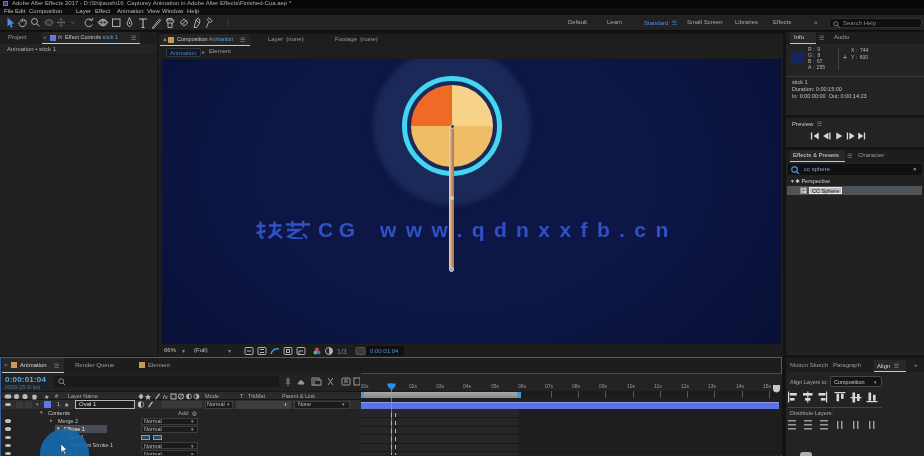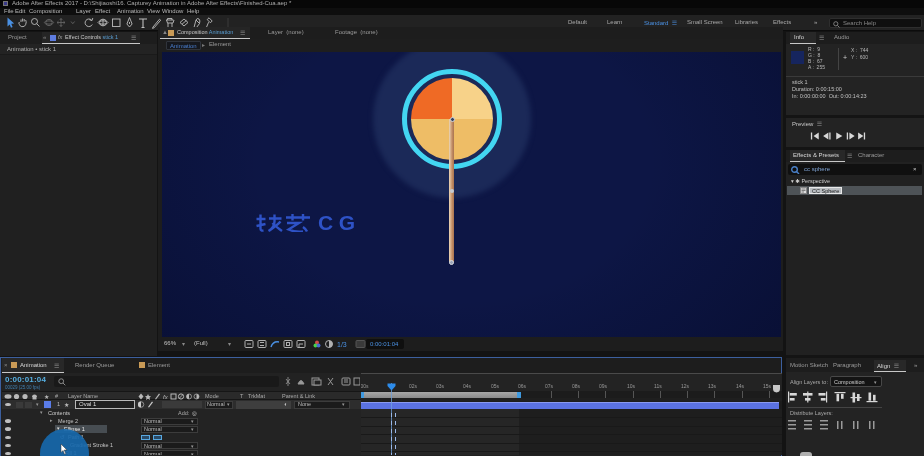--- a/index.html
+++ b/index.html
@@ -85,21 +85,21 @@
       <span class="abs" style="left:23px;top:2px;font-size:5.5px;color:#c8c8c8;white-space:nowrap;">Effect Controls <span style="color:#5a9fd4;">stick 1</span></span>
       <span class="abs" style="left:89px;top:2px;font-size:6px;color:#999;">☰</span>
     </div>
   </div>
   <div class="abs" style="left:0;top:12px;width:157px;height:11px;background:#232323;border-bottom:1px solid #1a1a1a;box-sizing:border-box;">
     <div class="abs t6" style="left:7px;top:2px;color:#b0b0b0;">Animation • stick 1</div>
   </div>
   <div class="abs" style="left:0;top:23px;width:157px;height:301px;background:#202020;"></div>
 </div>
 
-<div class="abs" style="left:158px;top:27px;width:625px;height:324px;background:#1d1d1d;">
+<div class="abs" style="left:158px;top:34px;width:625px;height:324px;background:#1d1d1d;">
   <div class="abs tabrow" style="left:0;top:0;width:625px;height:12px;">
     <div class="abs" style="left:2px;top:0;width:90px;height:12px;background:#252525;border-bottom:1px solid #c8c8c8;box-sizing:border-box;">
       <span class="abs" style="left:2px;top:2px;font-size:6px;color:#888;">▲</span>
       <span class="abs" style="left:8px;top:3px;width:6px;height:6px;background:#c99a56;"></span>
       <span class="abs" style="left:17px;top:2px;font-size:5.5px;color:#c8c8c8;white-space:nowrap;">Composition <span style="color:#5a9fd4;">Animation</span></span>
       <span class="abs" style="left:80px;top:2px;font-size:6px;color:#999;">☰</span>
     </div>
     <div class="abs t6" style="left:110px;top:2px;color:#9a9a9a;">Layer&nbsp;&nbsp;(none)</div>
     <div class="abs t6" style="left:177px;top:2px;color:#9a9a9a;">Footage&nbsp;&nbsp;(none)</div>
   </div>
@@ -126,20 +126,21 @@
     <div class="abs" style="left:287px;top:207.5px;width:5px;height:5px;border-radius:50%;background:#9aa4b8;border:1px solid #d8dce2;box-sizing:border-box;"></div>
 
     <svg class="abs" style="left:94px;top:162px;" width="55" height="18" viewBox="0 0 55 18">
       <g stroke="#2e52c6" stroke-width="2.4" fill="none">
         <path d="M4.5,0.5 v14 q0,2.5 3,2 M0.5,5 h9 M0.5,12 l9,-2"></path>
         <path d="M13,4.5 h12.5 M18.5,0.5 v7 q0,6 -6,9.5 M13.5,16.5 q8,-5.5 11,-9 M26,17 q-7,-5 -9.5,-8"></path>
         <path d="M30,3.5 h24 M36.5,0 v6.5 M47,0 v6.5 M31,9 h12 l-10.5,6.5 q7,3 14.5,2 M47,13 q3,2 4,4.5"></path>
       </g>
     </svg>
     <div class="abs" style="left:156px;top:159px;color:#2e52c6;font-weight:bold;white-space:nowrap;font-size:21px;letter-spacing:5.5px;">CG</div>
+    <div class="abs" style="left:218px;top:159px;color:#2e52c6;font-weight:bold;white-space:nowrap;font-size:21px;letter-spacing:9.4px;">www.qdnxxfb.cn</div>
   </div>
 
   <div class="abs" style="left:0;top:310px;width:625px;height:14px;background:#1d1d1d;">
     <div class="abs t6" style="left:6px;top:3px;color:#c0c0c0;">66%</div>
     <div class="abs t6" style="left:24px;top:3px;color:#888;">▾</div>
     <div class="abs t6" style="left:36px;top:3px;color:#c0c0c0;">(Full)</div>
     <div class="abs t6" style="left:70px;top:3px;color:#888;">▾</div>
     <svg class="abs" style="left:86px;top:2px;" width="130" height="10" viewBox="0 0 130 10">
       <g stroke="#b0b0b0" fill="none">
         <rect x="1" y="1.5" width="8" height="7" rx="1"></rect>

